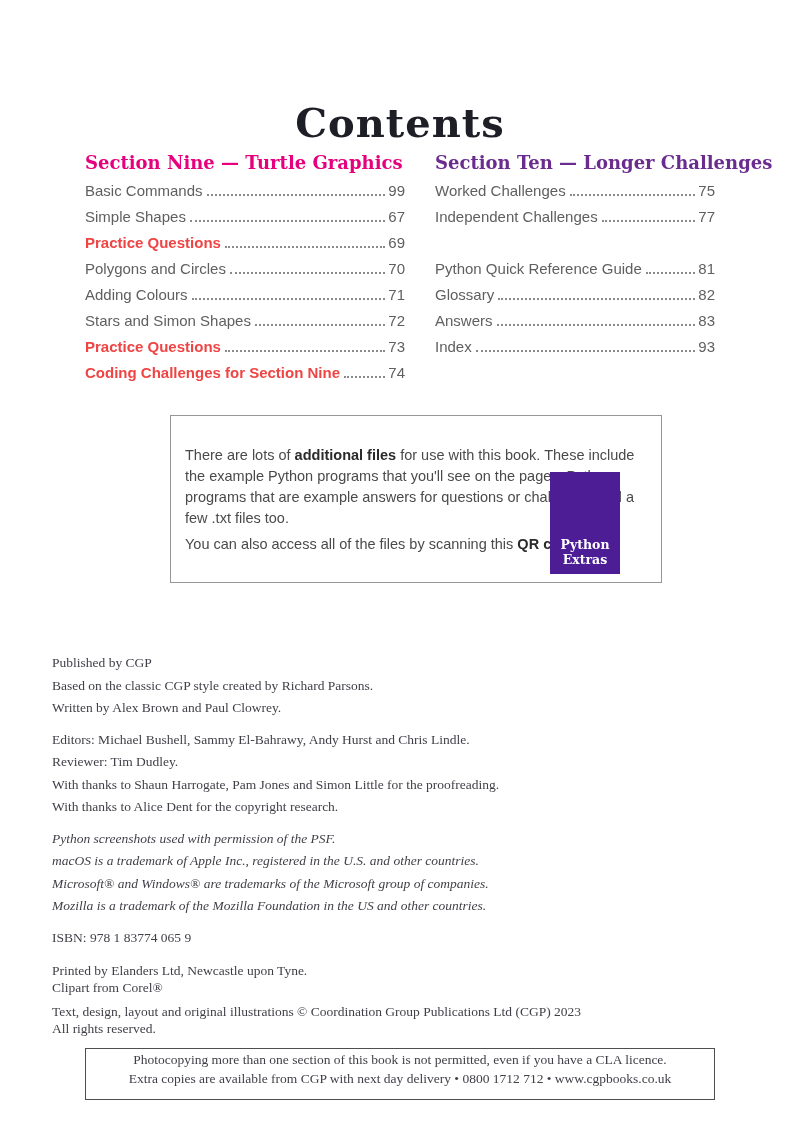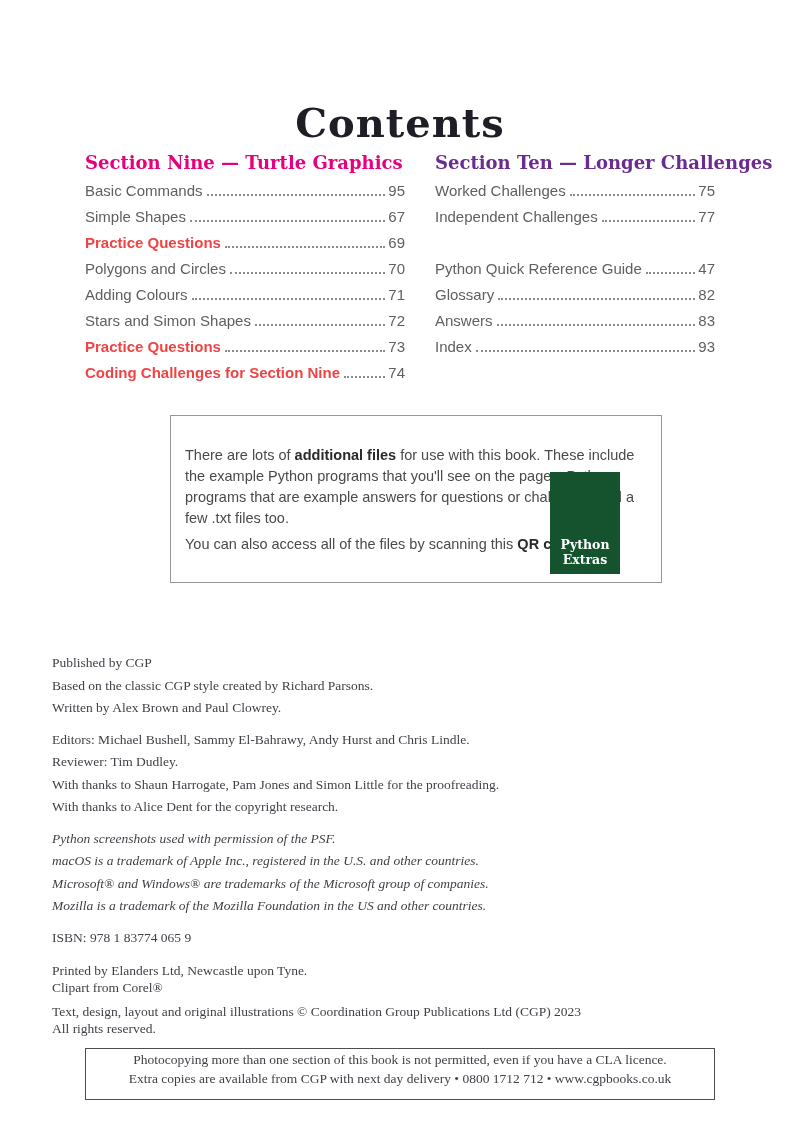--- a/index.html
+++ b/index.html
@@ -118,21 +118,21 @@
 <body>
 
 <h1 class="page-title">Contents</h1>
 
 <div class="toc">
   <div class="toc-col-left">
     <h2 class="toc-heading pink" style="color: rgb(230, 0, 126);">Section Nine — Turtle Graphics</h2>
     <div class="toc-row">
       <span class="toc-label">Basic Commands</span>
         <span class="toc-dots"></span>
-        <span class="toc-page">95</span>
+        <span class="toc-page">99</span>
     </div>
     <div class="toc-row">
       <span class="toc-label">Simple Shapes</span>
         <span class="toc-dots"></span>
         <span class="toc-page">67</span>
     </div>
     <div class="toc-row bold">
       <span class="toc-label">Practice Questions</span>
         <span class="toc-dots"></span>
         <span class="toc-page">69</span>
@@ -173,21 +173,21 @@
     </div>
     <div class="toc-row">
       <span class="toc-label">Independent Challenges</span>
         <span class="toc-dots"></span>
         <span class="toc-page">77</span>
     </div>
     <div class="toc-spacer"></div>
     <div class="toc-row">
       <span class="toc-label">Python Quick Reference Guide</span>
         <span class="toc-dots"></span>
-        <span class="toc-page">47</span>
+        <span class="toc-page">81</span>
     </div>
     <div class="toc-row">
       <span class="toc-label">Glossary</span>
         <span class="toc-dots"></span>
         <span class="toc-page">82</span>
     </div>
     <div class="toc-row">
       <span class="toc-label">Answers</span>
         <span class="toc-dots"></span>
         <span class="toc-page">83</span>
@@ -196,21 +196,21 @@
       <span class="toc-label">Index</span>
         <span class="toc-dots"></span>
         <span class="toc-page">93</span>
     </div>
   </div>
 </div>
 
 <div class="files-box">
   <p class="files-para1"><span>There are lots of </span><b>additional files</b><span> for use with this book.  These include the example Python programs that you'll see on the pages, Python programs that are example answers for questions or challenges and a few .txt files too.</span></p>
   <p class="files-para2"><span>You can also access all of the files by scanning this </span><b>QR code</b><span>.</span></p>
-  <div class="qr-block" style="background: #14532d;">
+  <div class="qr-block" style="background: #4c1d95;">
     <div class="qr-label">
       <div>Python</div>
       <div>Extras</div>
     </div>
   </div>
 </div>
 
 <div class="credits">
   <div class="blk">
     <p>Published by CGP</p>

